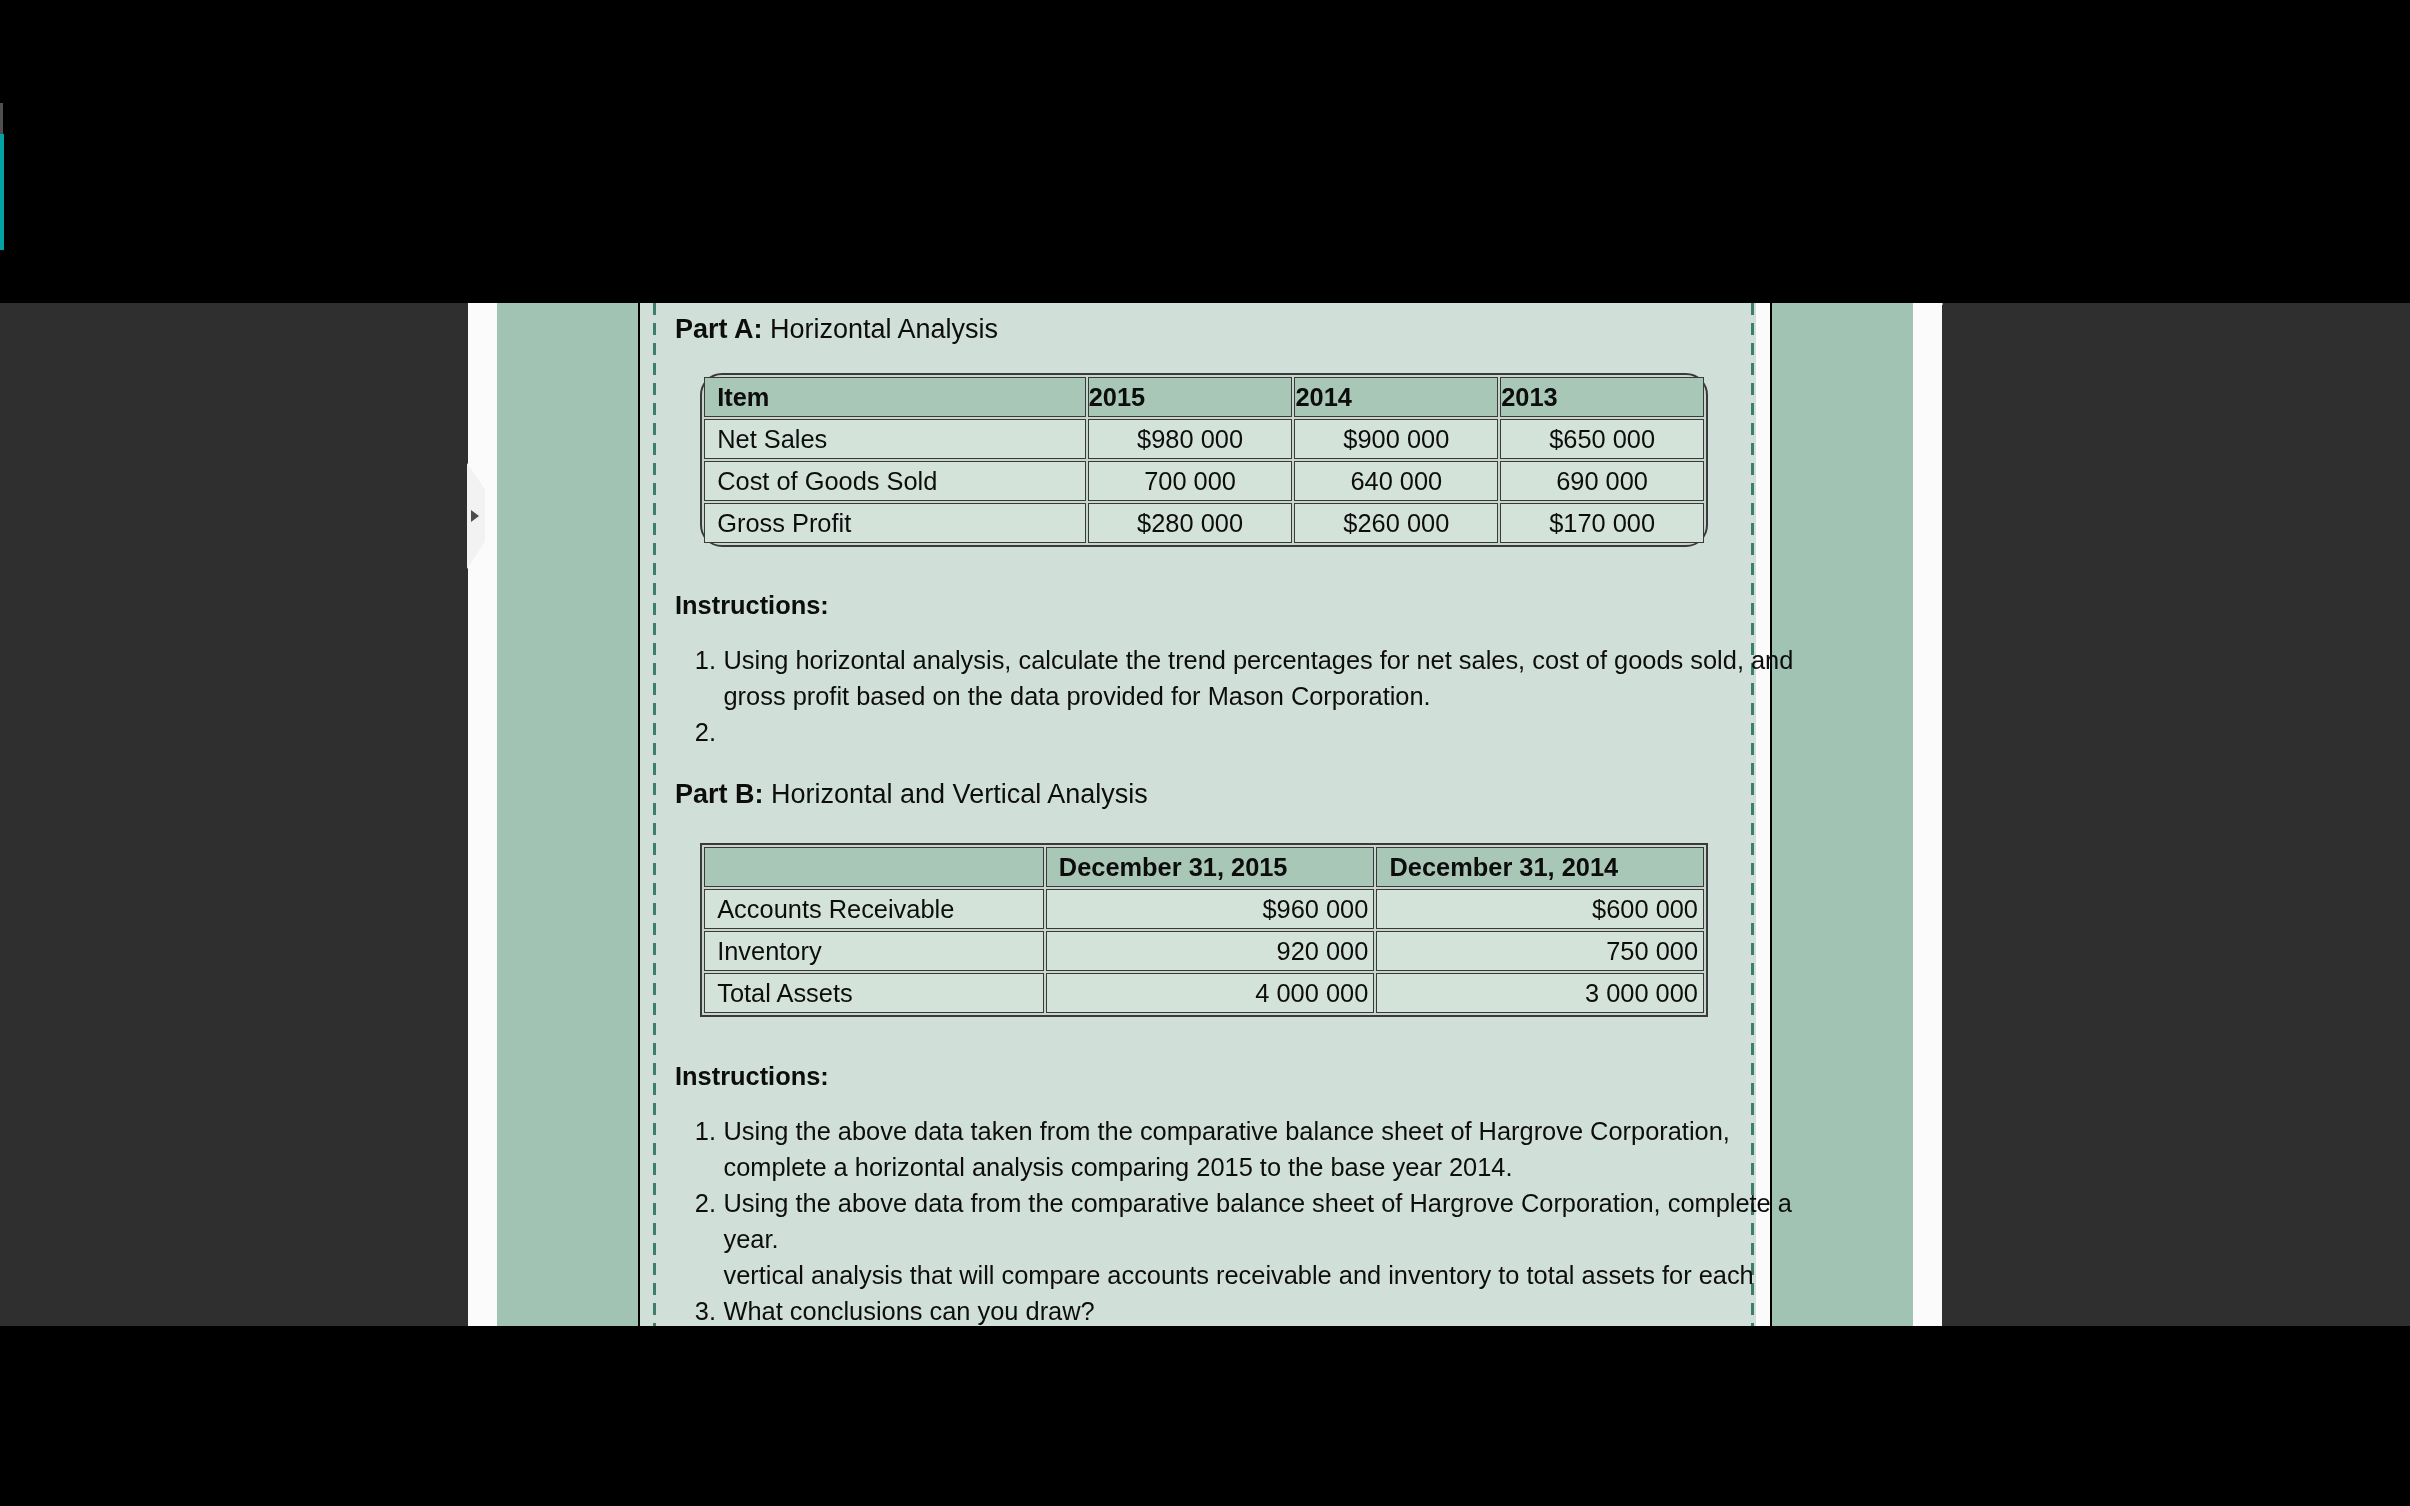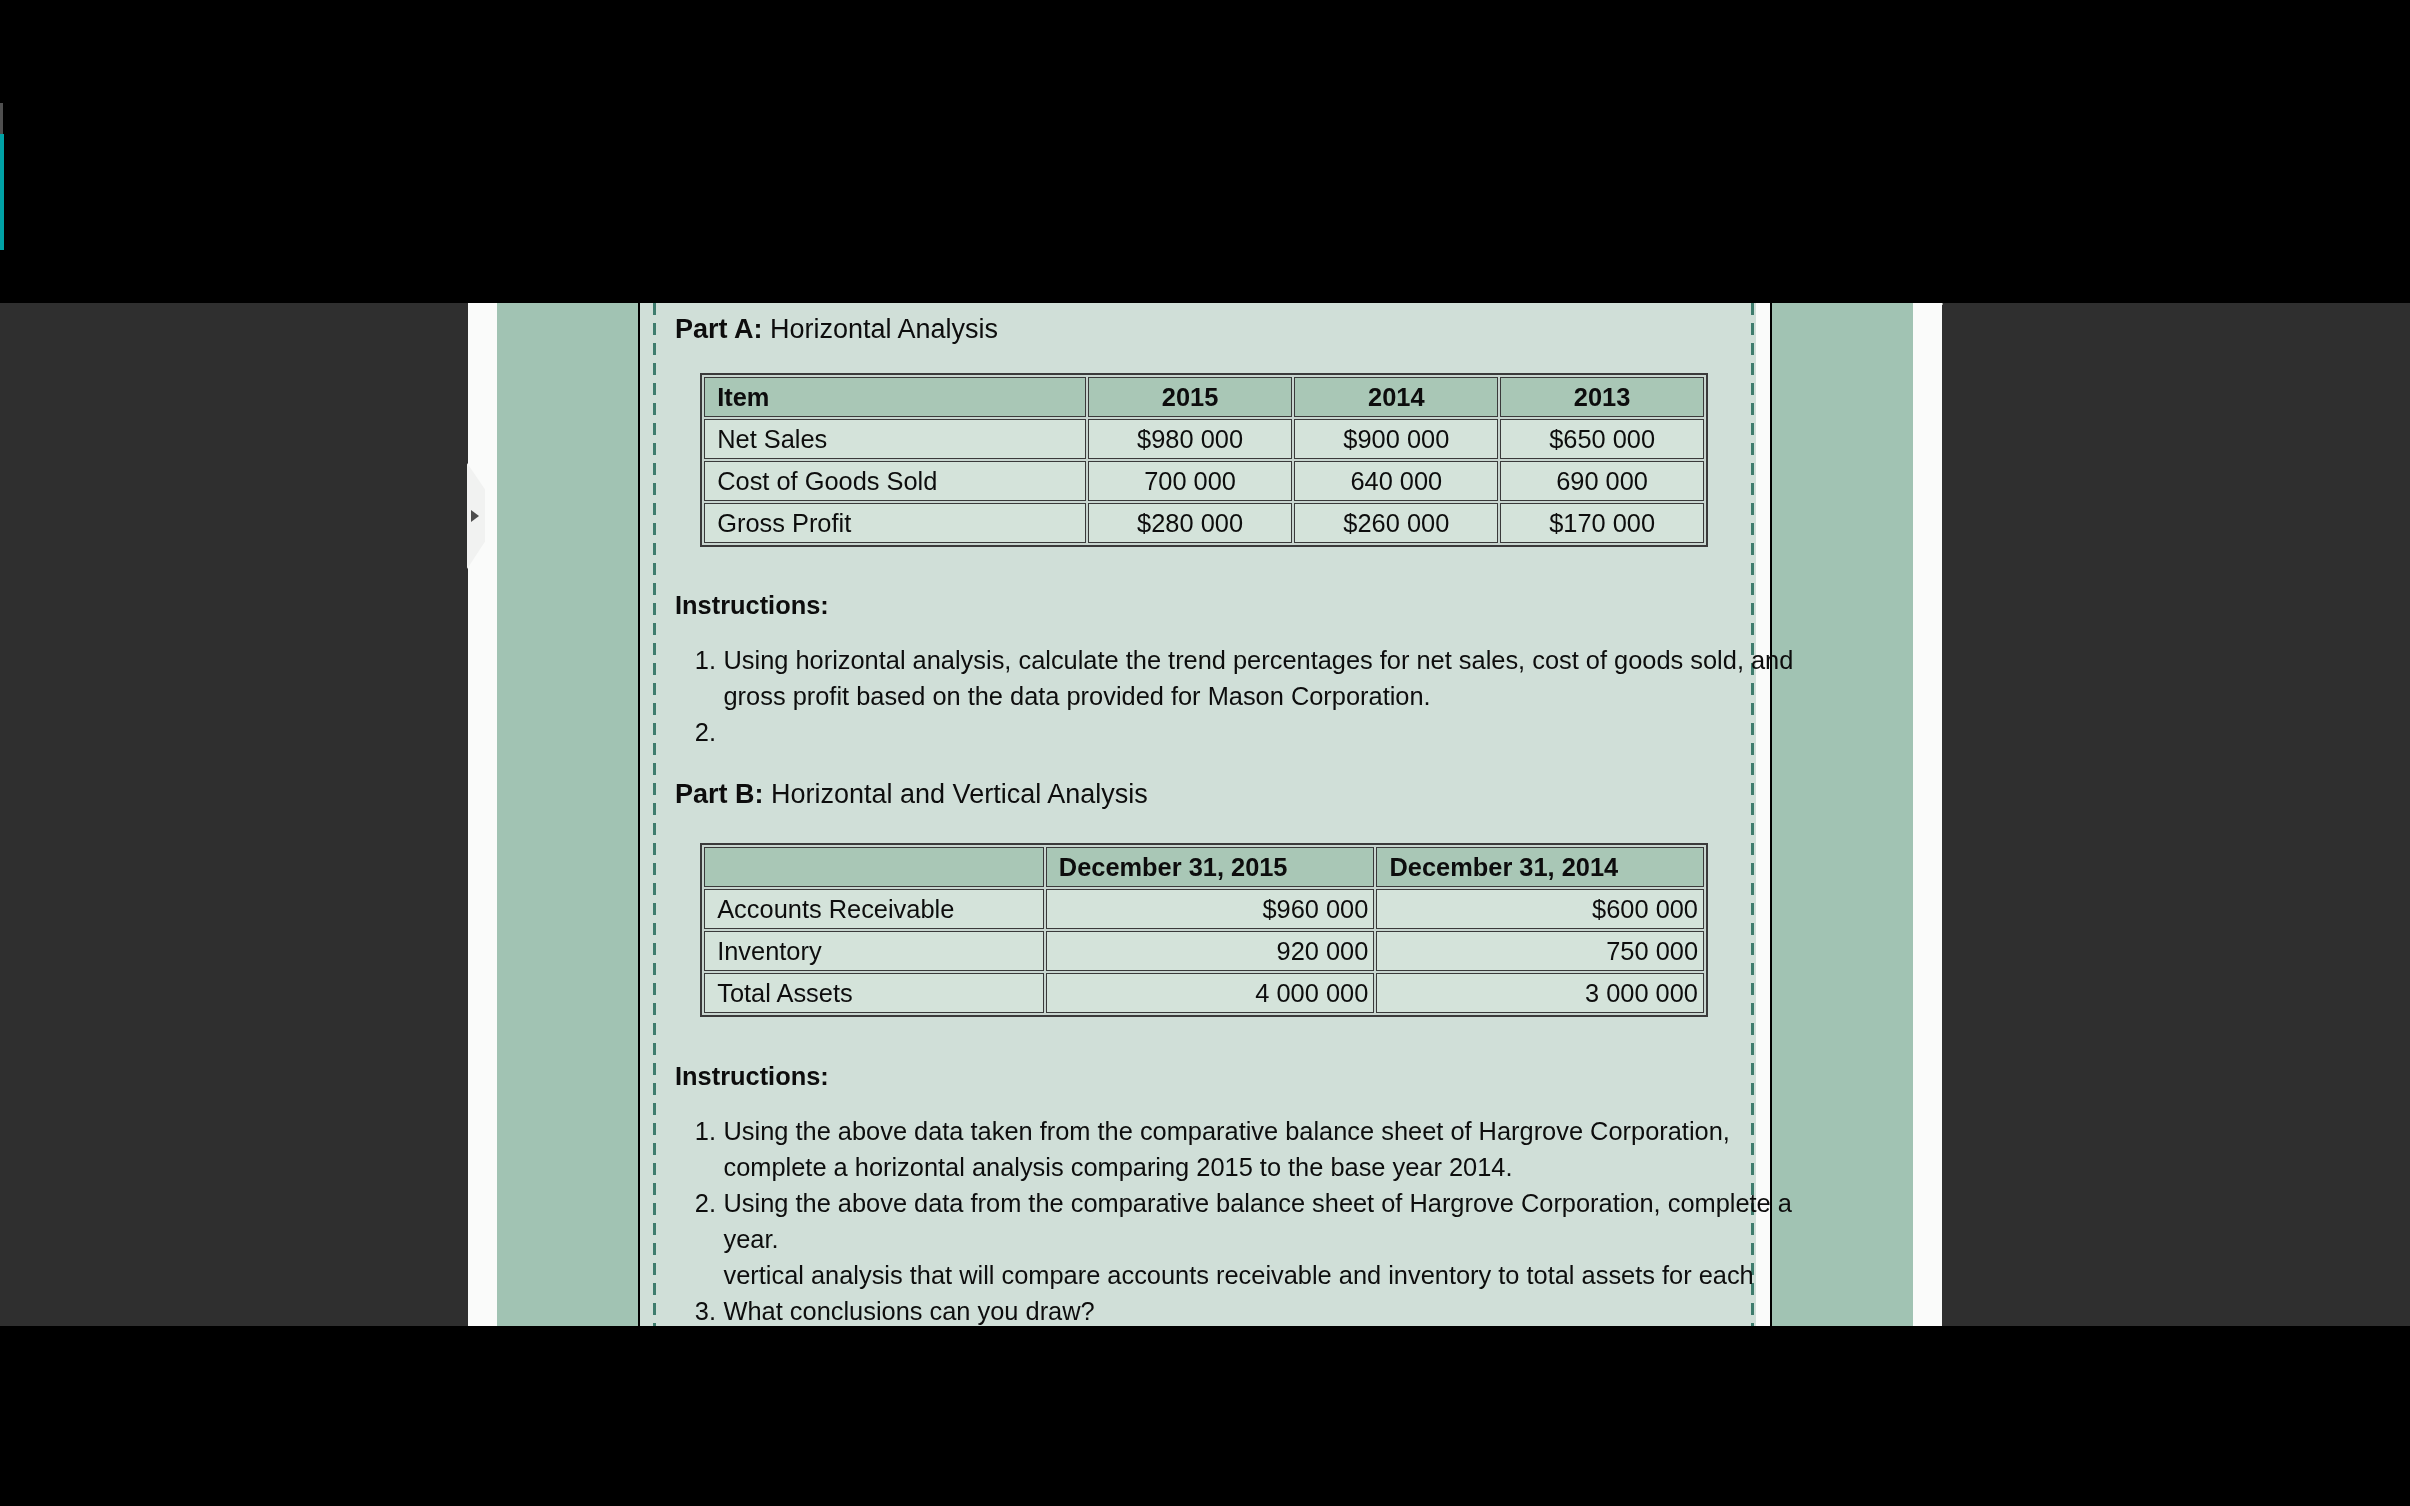--- a/index.html
+++ b/index.html
@@ -38,25 +38,25 @@
   .li { display:flex; }
   .li .num { flex:none; width:42px; text-align:right; }
   .li .litext { margin-left:7.5px; }
   .li .litext div { white-space:nowrap; }
 
   
   table.tbl { position:absolute; left:60px; width:1008px; table-layout:fixed;
               border-collapse:separate; border-spacing:2.8px;
               border:2.8px solid #3a3a3a; background:#c8d5cf; font-size:25.4px; }
   table.tbl th, table.tbl td { height:40px; border:1.9px solid #3a3a3a; white-space:nowrap; overflow:hidden; }
-  table.tbl th { background:#a9c7b6; font-weight:bold; text-align:center; }
+  table.tbl th { background:#a9c7b6; font-weight:bold; text-align:left; }
   table.tbl td { background:#d4e3da; font-weight:normal; text-align:center; }
   table.tbl .al { text-align:left; padding-left:12.2px; }
   table.tbl .ar { text-align:right; padding-right:5px; }
-  .tbl-a { top:70px; }
+  .tbl-a { top:70px;border-radius:22px; }
   .tbl-b { top:540px; }
 
   
   .side-tab { position:absolute; left:467px; top:160px; width:18px; height:106px;
               background:#f1f2f1; clip-path:polygon(0 0, 100% 25%, 100% 74%, 0 100%);
               filter:drop-shadow(0 0 1.4px #9a9a9a); cursor:pointer; }
   .side-tab .arrow { position:absolute; left:3.8px; top:47px; width:0; height:0;
                      border-left:8.5px solid #4c4c4c; border-top:6.6px solid rgba(0,0,0,0);
                      border-bottom:6.6px solid rgba(0,0,0,0); }
 </style>

